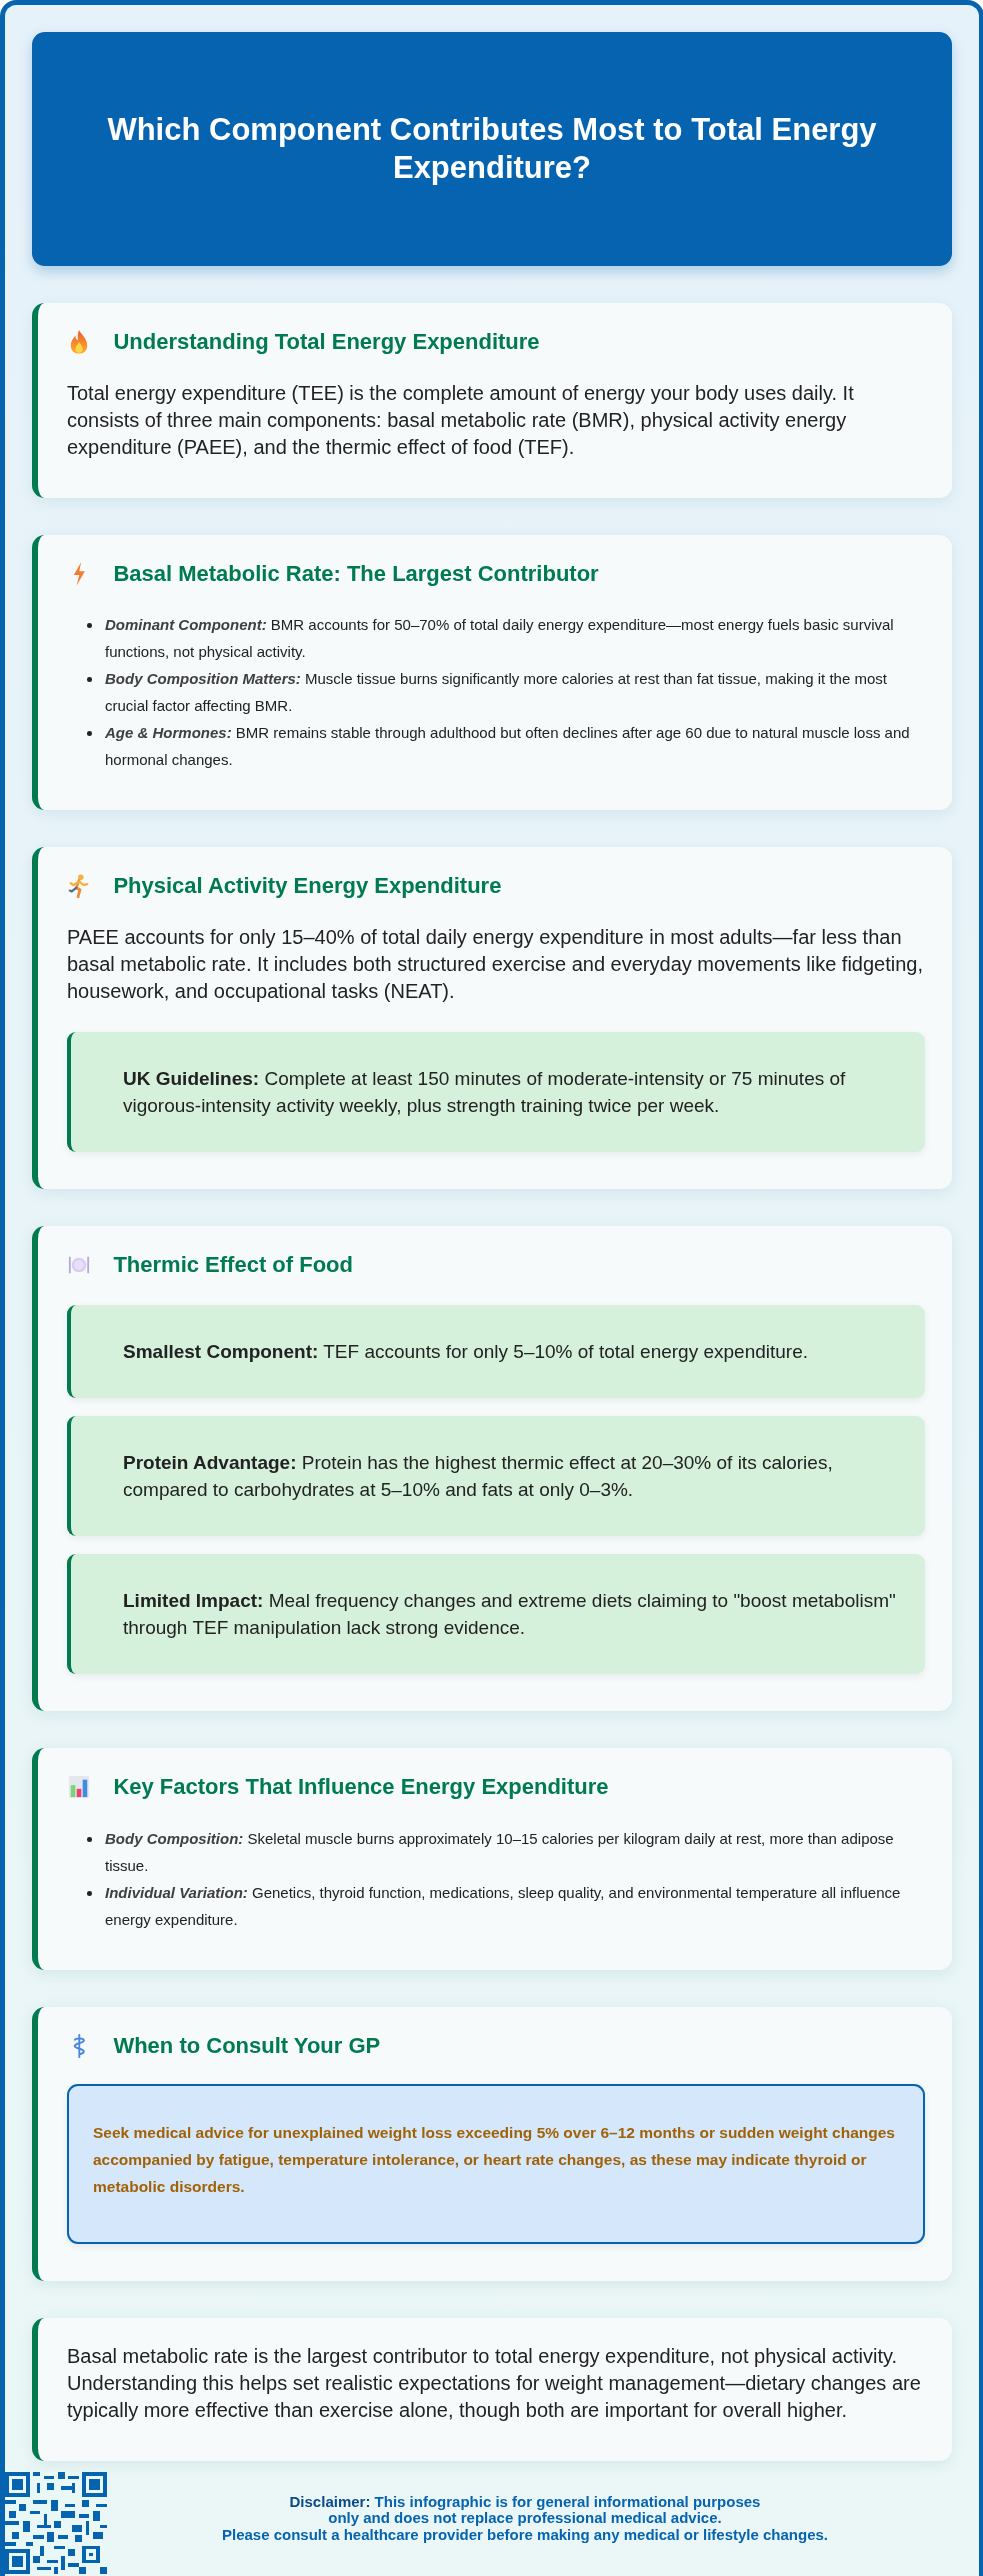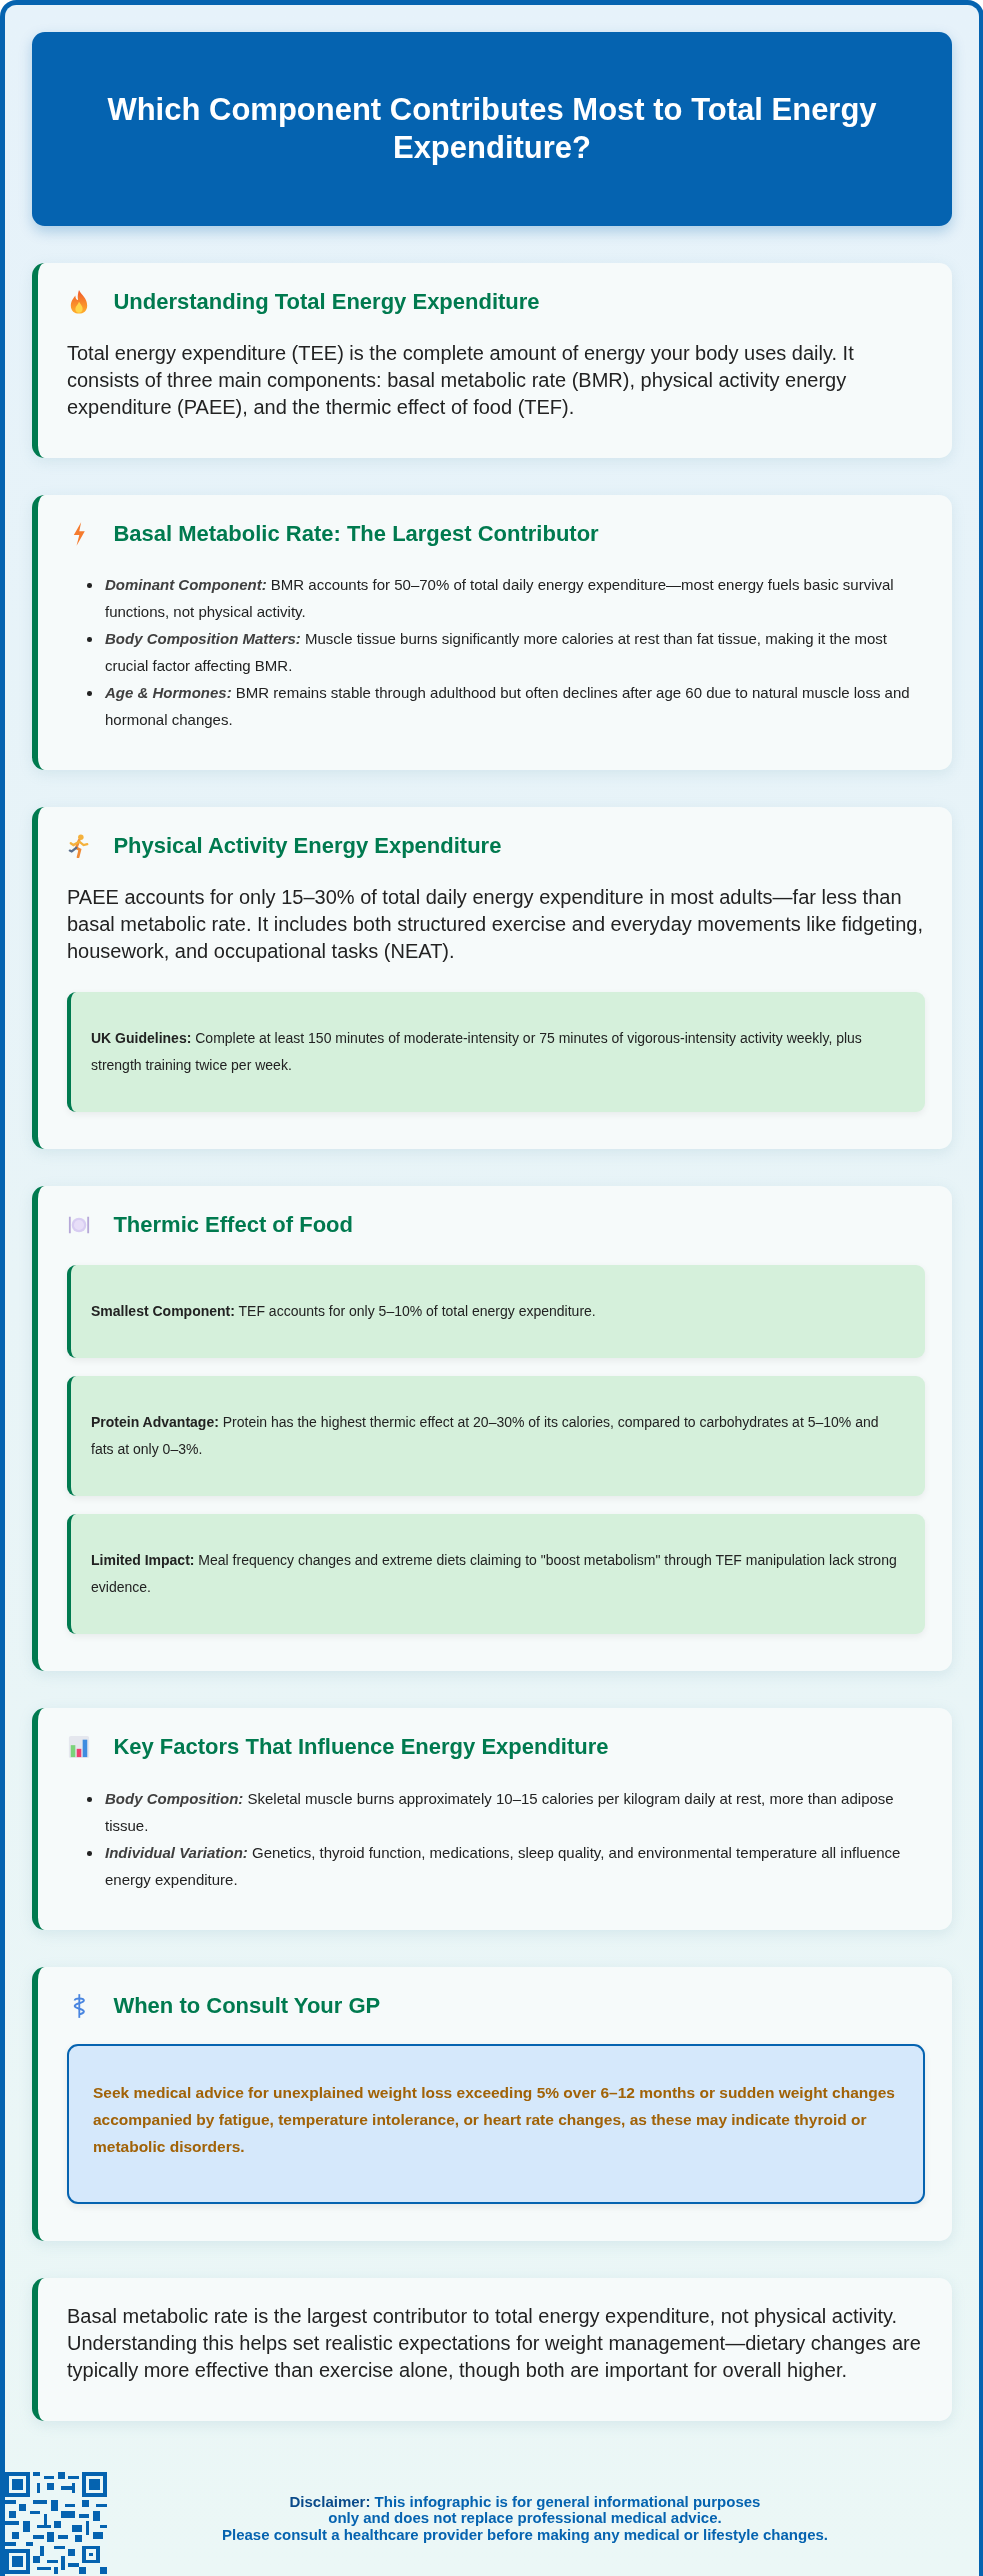--- a/index.html
+++ b/index.html
@@ -14,21 +14,21 @@
     border: 5.5px solid #0563b0;
     border-bottom: none;
     border-radius: 16.4px 16.4px 0 0;
     background: linear-gradient(180deg, #e6f2fa 0%, #e8f4f7 50%, #ebf7f6 100%);
     padding: 27px 27px 0 27px;
     position: relative;
   }
   .header {
     background: #0563b0;
     border-radius: 12.8px;
-    height: 194px;
+    height: 234px;
     display: flex;
     align-items: center;
     justify-content: center;
     box-shadow: 0 5.5px 12.8px rgba(5, 99, 176, 0.25);
     margin: 0 0 37px 0;
     padding: 0 27px;
   }
   .header h1 {
     color: #ffffff;
     font-size: 31px;
@@ -92,21 +92,21 @@
   }
   .card ul li b { color: #404040; font-style: italic; }
   .note {
     background: #d5f0db;
     border-left: 4.6px solid #007a4f;
     border-radius: 9px;
     padding: 33px 22px 33px 20px;
     margin-top: 27px;
     box-shadow: 0 2.7px 7.3px rgba(0,0,0,0.06);
   }
-  .note p { color: #222; font-size: 14px; line-height: 27px; }
+  .note p { color: #222; font-size: 19px; line-height: 27px; margin-left: 32px; }
   .note + .note { margin-top: 18px; }
   .tef .note { min-height: 93px; display: flex; align-items: center; }
   .tef .note:first-of-type { margin-top: 5.5px; }
   .alert {
     background: #d5e8fb;
     border: 2.7px solid #0563b0;
     border-radius: 11px;
     padding: 33px 24px 42px 24px;
     margin-top: 9px;
     box-shadow: 0 2.7px 7.3px rgba(0,0,0,0.07);
@@ -194,21 +194,21 @@
         <svg width="22" height="24" viewBox="0 0 24 26">
           <circle cx="14" cy="3.5" r="3" fill="#f4b13c"></circle>
           <path d="M12 7 L9 15 L13 17 L11 25" stroke="#f08a35" stroke-width="3" fill="none" stroke-linecap="round"></path>
           <path d="M12 8 L17 12 L21 11" stroke="#f4b13c" stroke-width="2.5" fill="none" stroke-linecap="round"></path>
           <path d="M11 9 L6 12 L3 10" stroke="#f4b13c" stroke-width="2.5" fill="none" stroke-linecap="round"></path>
           <path d="M9 15 L4 19 L2 18" stroke="#5a6e8c" stroke-width="2.5" fill="none" stroke-linecap="round"></path>
         </svg>
       </span>
       <h2>Physical Activity Energy Expenditure</h2>
     </div>
-    <p>PAEE accounts for only 15–30% of total daily energy expenditure in most adults—far less than basal metabolic rate. It includes both structured exercise and everyday movements like fidgeting, housework, and occupational tasks (NEAT).</p>
+    <p>PAEE accounts for only 15–40% of total daily energy expenditure in most adults—far less than basal metabolic rate. It includes both structured exercise and everyday movements like fidgeting, housework, and occupational tasks (NEAT).</p>
     <div class="note">
       <p><b>UK Guidelines:</b><span> Complete at least 150 minutes of moderate-intensity or 75 minutes of vigorous-intensity activity weekly, plus strength training twice per week.</span></p>
     </div>
   </section>
 
   <section class="card tef">
     <div class="card-title">
       <span class="icon">
         <svg width="22" height="22" viewBox="0 0 24 24">
           <rect x="1" y="3" width="2" height="18" fill="#b6a8d8"></rect>

